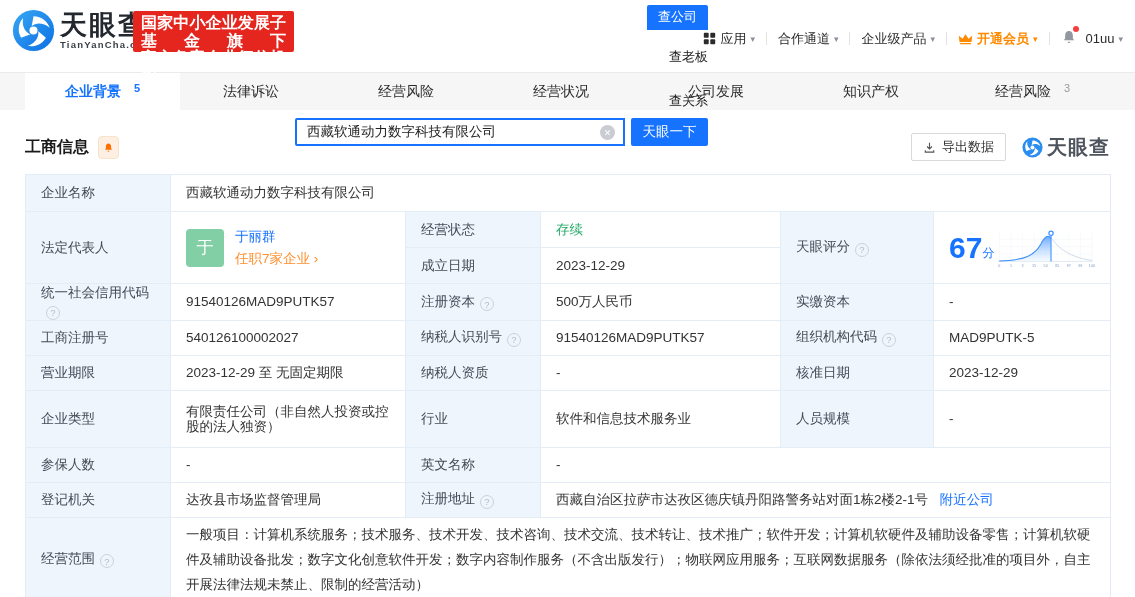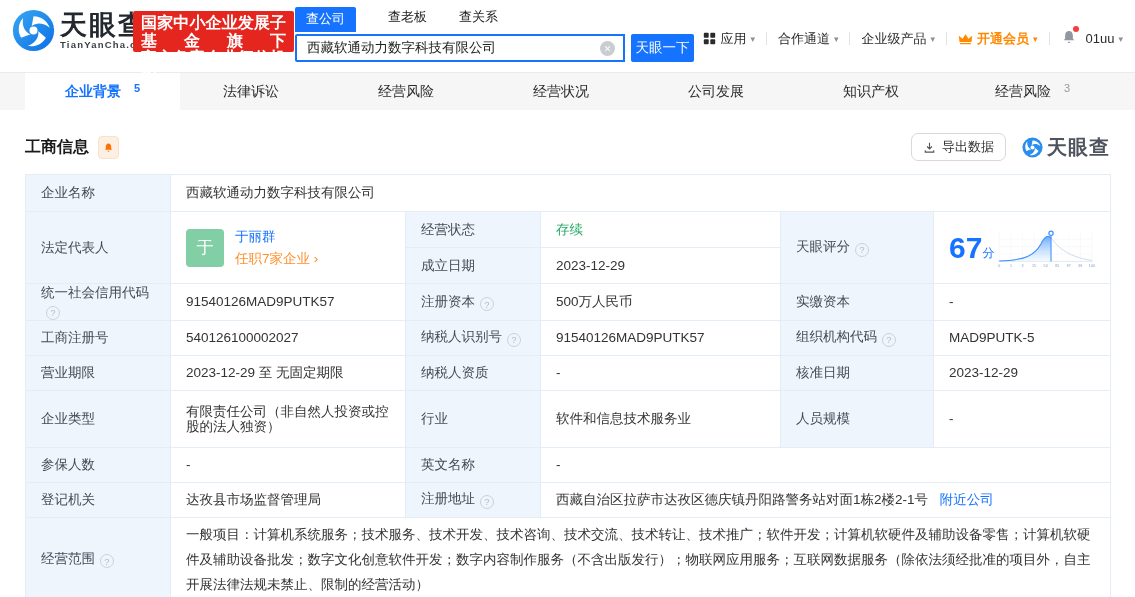--- a/index.html
+++ b/index.html
@@ -13,32 +13,32 @@
   .logo { position:absolute; left:12px; top:9px; display:flex; align-items:center; }
   .logo-swirl { width:43px; height:43px; }
   .logo-txt { margin-left:5px; }
   .logo-cn { font-size:27px; font-weight:bold; color:#23282e; letter-spacing:2px; line-height:28px;}
   .logo-en { font-size:9.5px; color:#3a3f46; letter-spacing:1.2px; font-weight:bold;}
   .hbadge { position:absolute; left:133px; top:11px; width:161px; height:41px;
     background:#e5261f; border-radius:2px; color:#fff; font-weight:bold;
     font-size:16px; padding:3px 8px; line-height:17.5px;}
   .hbadge div { text-align:justify; text-align-last:justify; }
   .search { position:absolute; left:295px; top:5px; }
-  .stabs { display:flex; align-items:center; gap:32px; }
+  .stabs { display:flex; align-items:flex-end; gap:15px;flex-direction:column; }
   .stab { font-size:13px; color:#222; padding:3px 0 8px; cursor:pointer; }
   .stab.active { background:#1673ff; color:#fff; padding:3px 11px 4px; border-radius:2px 2px 0 0; }
   .sbar { display:flex; margin-top:0; }
   .sinput-wrap { position:relative; }
   .sinput { width:330px; height:28px; border:2px solid #1673ff; border-radius:2px 0 0 2px;
     font-size:13.5px; color:#222; padding:0 32px 0 10px; outline:none;
     font-family:"Liberation Sans","DejaVu Sans",sans-serif;}
   .clear-ic { position:absolute; right:10px; top:7px; width:15px; height:15px; border-radius:50%;
     background:#c9ccd1; color:#fff; font-size:9px; display:flex; align-items:center;
     justify-content:center; cursor:pointer; }
-  .sbtn { width:63px; height:28px; background:#1673ff; color:#fff; border:none; font-size:13.5px;
+  .sbtn { width:77px; height:28px; background:#1673ff; color:#fff; border:none; font-size:13.5px;
     margin-left:6px; border-radius:2px; cursor:pointer;
     font-family:"Liberation Sans","DejaVu Sans",sans-serif;}
   .topnav { position:absolute; right:12px; top:29px; display:flex; align-items:center;
     font-size:13px; color:#2b2b2b; }
   .tn-item { display:flex; align-items:center; gap:4px; cursor:pointer; white-space:nowrap;}
   .tn-sep { width:1px; height:13px; background:#e3e3e3; margin:0 11px; }
   .caret { font-size:9px; color:#8a8f99; }
   .vip { color:#ff8a00; font-weight:bold; }
   .vip .caret{ color:#ff8a00; }
   .bell-wrap { position:relative; margin-right:9px; cursor:pointer;}
@@ -50,21 +50,21 @@
     font-size:14px; color:#2b2b2b; cursor:pointer; }
   .ptab sup { font-size:11px; color:#999; position:relative; top:-4px;}
   .ptab.active { background:#fff; color:#1673ff; font-weight:bold; }
   .ptab.active sup { color:#1673ff; }
   
   .sec-head { display:flex; align-items:center; margin:23px 25px 13px; }
   .sec-title { font-size:16px; font-weight:bold; color:#1a1a1a; }
   .sec-bell { margin-left:9px; width:21px; height:23px; background:#fdf0e3; border:1px solid #f8e2c8;
     border-radius:4px; display:flex; align-items:center; justify-content:center; cursor:pointer;}
   .spacer { flex:1; }
-  .export-btn { height:28px; border:1px solid #d9d9d9; background:#fff; border-radius:7px;
+  .export-btn { height:28px; border:1px solid #d9d9d9; background:#fff; border-radius:2px;
     display:flex; align-items:center; gap:6px; padding:4px 11px; font-size:13px; color:#333; cursor:pointer;}
   .wmark { display:flex; align-items:center; gap:4px; margin-left:16px; }
   .wmark-txt { font-size:20px; font-weight:bold; color:#4e545e; letter-spacing:1px;}
   
   table.biz { border-collapse:collapse; table-layout:fixed; width:1085px; margin-left:25px;
     font-size:13.5px; color:#333; }
   table.biz td { border:1px solid #e4ecf5; padding:0 15px; vertical-align:middle; }
   td.lbl { background:#eff5fc; color:#424b57; }
   tr.h37 td { height:37px; } tr.h36 td { height:36px; } tr.h35 td { height:35px; }
   tr.h57 td { height:57px; } tr.h80 td { height:80px; }

